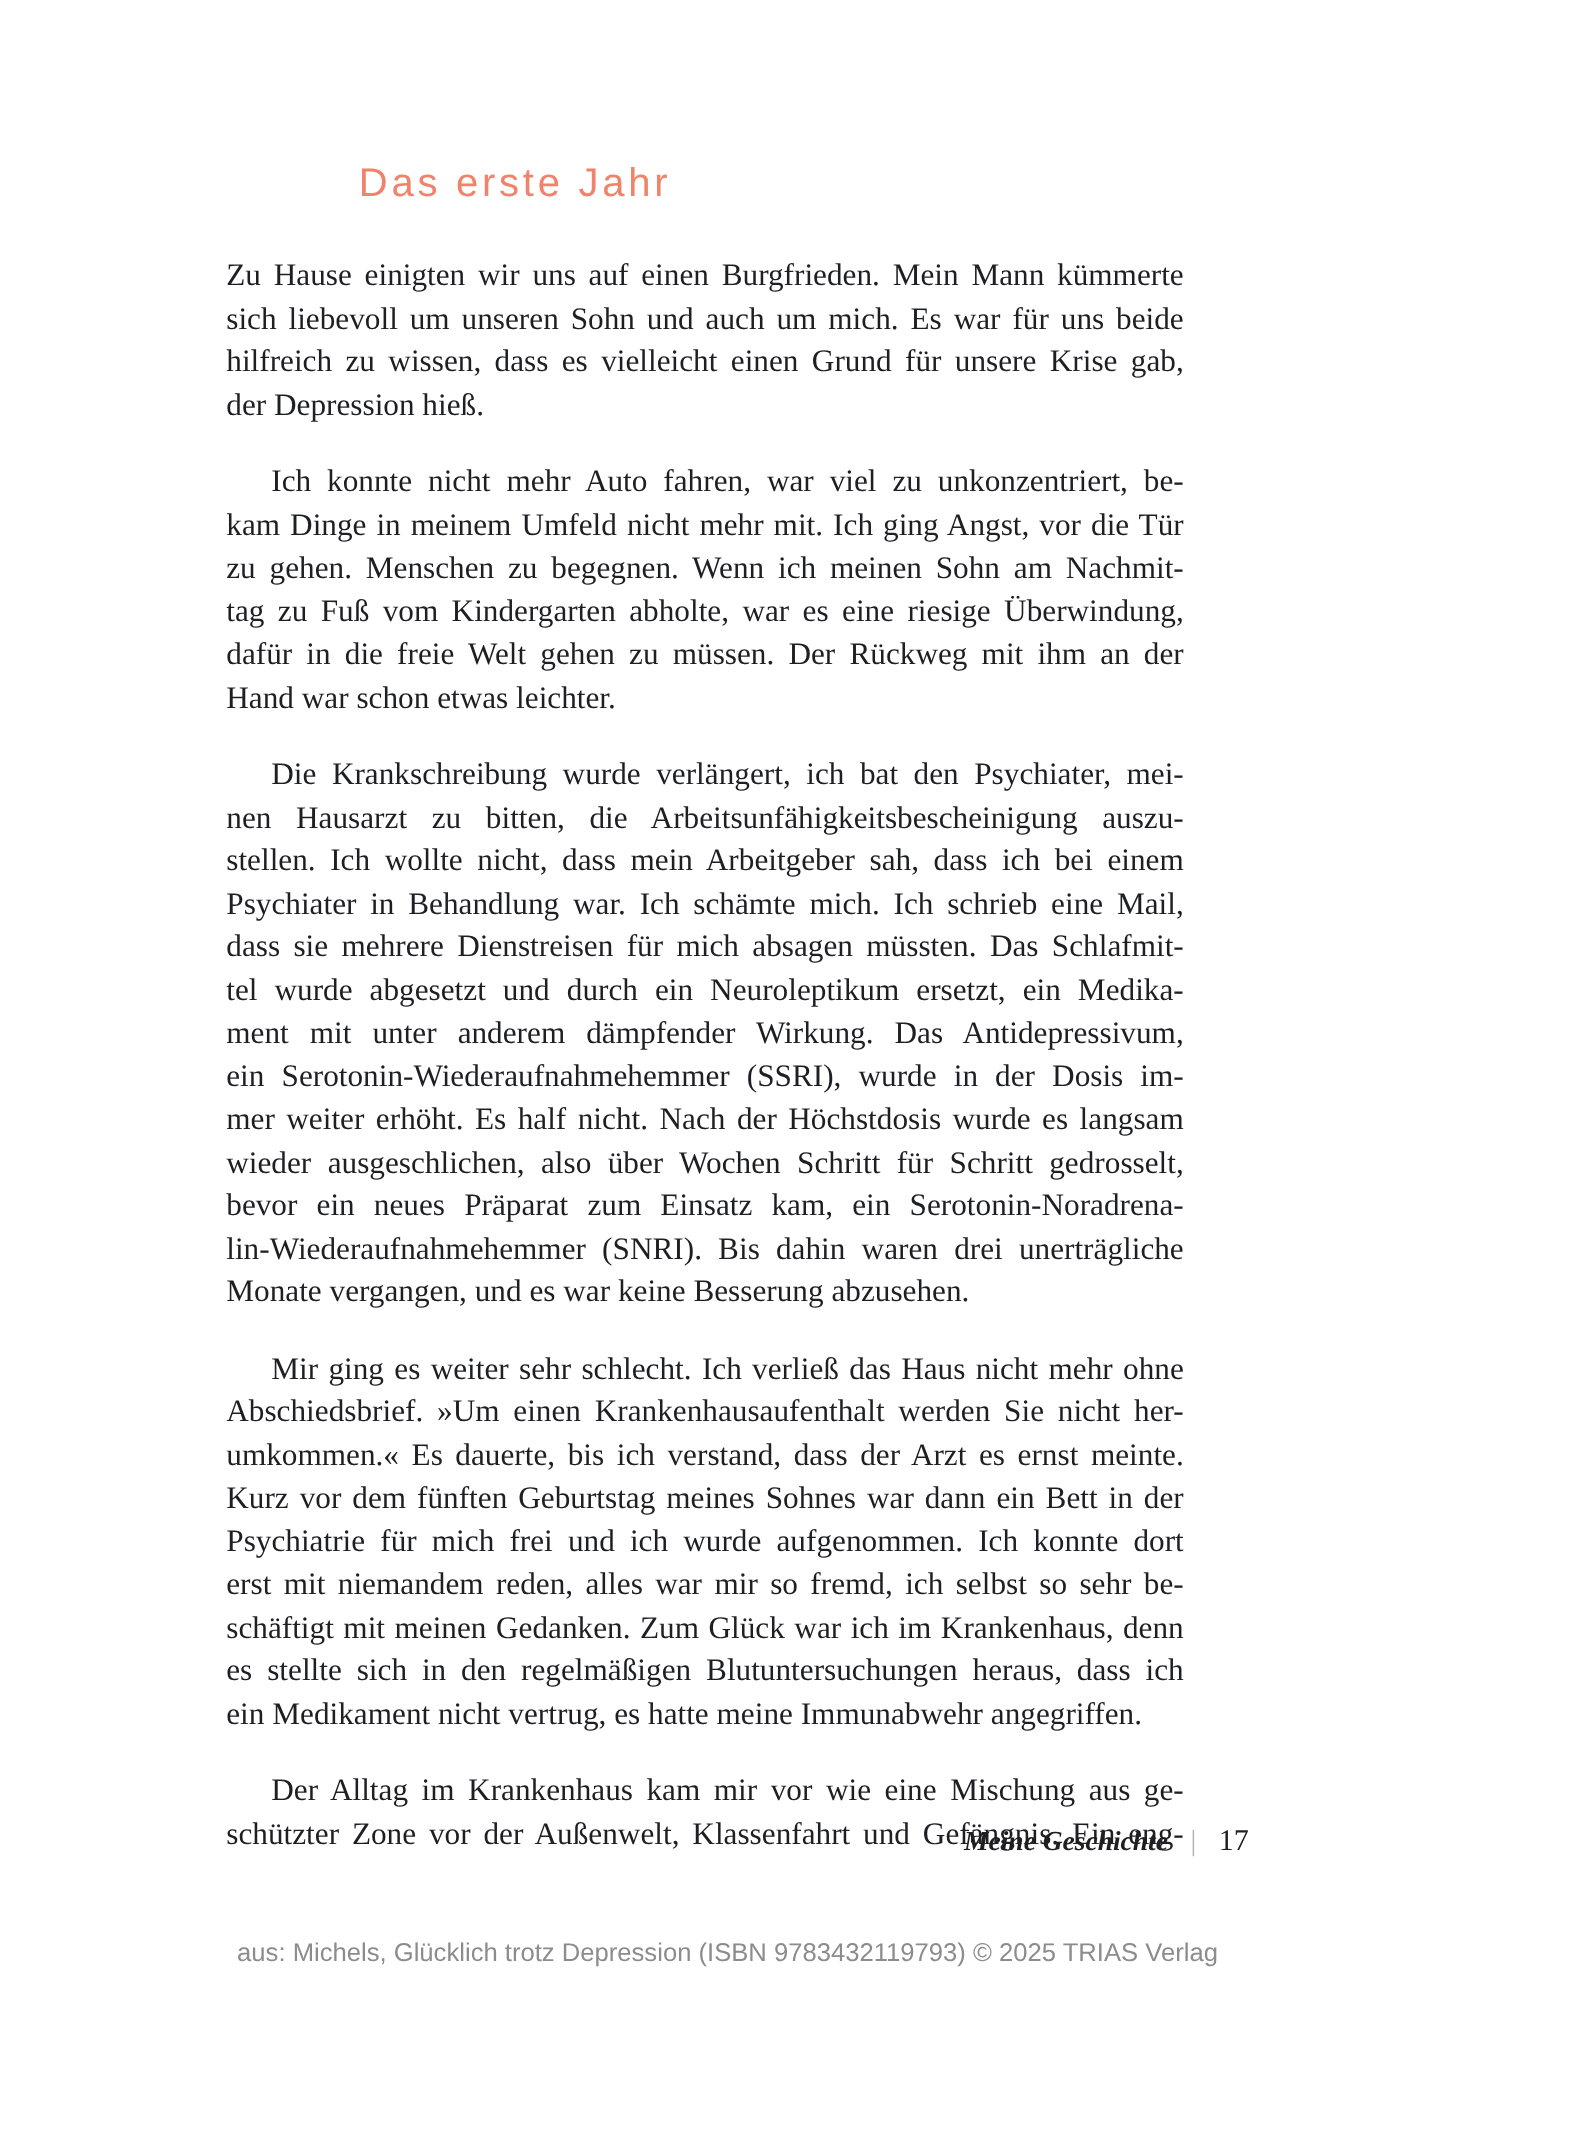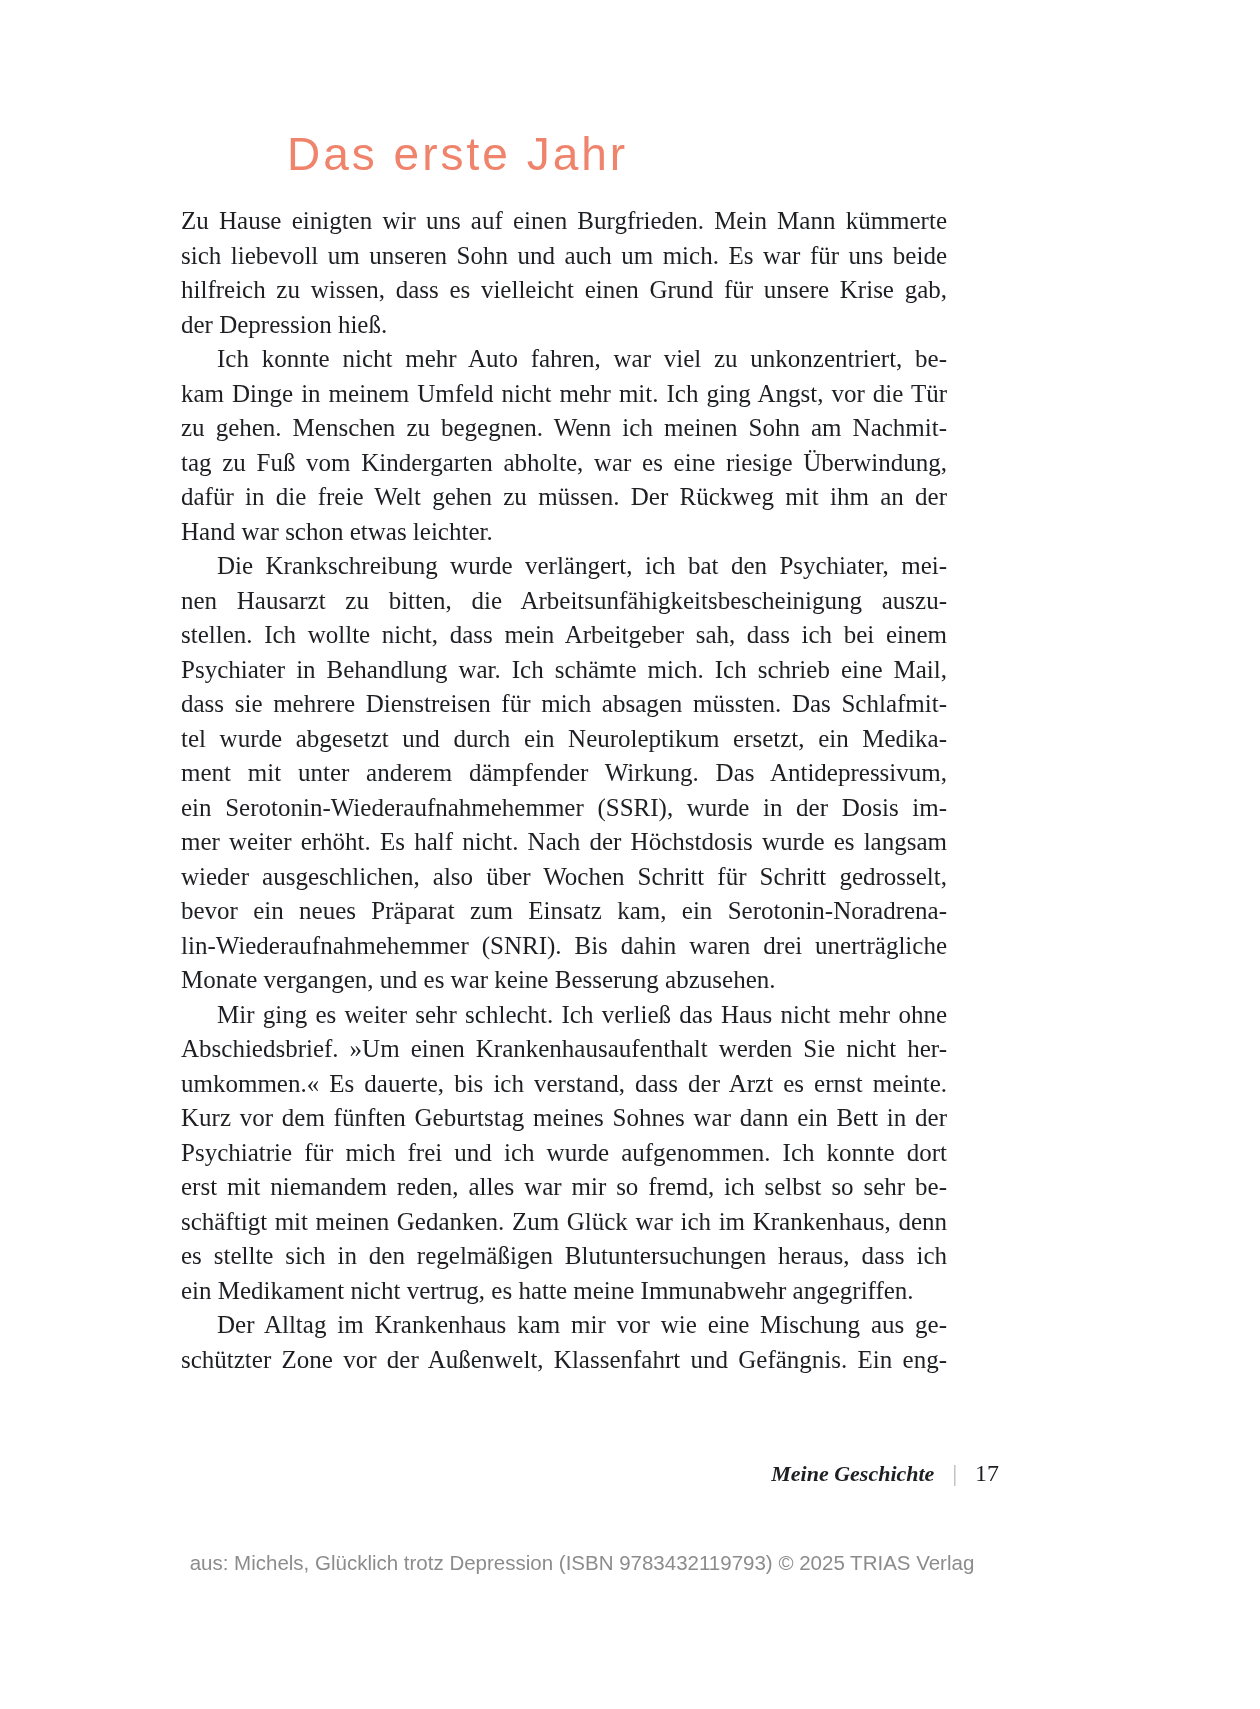--- a/index.html
+++ b/index.html
@@ -23,21 +23,21 @@
     top: 0;
     width: 766px;
     height: 100%;
   }
   .heading {
     position: absolute;
     left: 106px;
     top: 128px;
     font-family: "Liberation Sans", "DejaVu Sans", sans-serif;
     font-weight: 300;
-    font-size: 46px;
+    font-size: 32px;
     line-height: 1.15;
     letter-spacing: 3px;
     color: var(--heading-color, #f0836b);
     white-space: nowrap;
   }
   .body-text {
     position: absolute;
     left: 0;
     top: 204px;
     width: 766px;
@@ -46,21 +46,21 @@
   }
   .para { width: 766px; }
   .line {
     width: 766px;
     line-height: 34.5px;
     text-align: justify;
     text-align-last: justify;
     overflow: hidden;
   }
   .line.endpara { text-align-last: left; }
-  .line.indent { padding-left: 36px; }
+  .line.indent { padding-left: 36px; margin-top: 27px; }
   .footer {
     position: absolute;
     left: 0;
     top: 1460px;
     width: 818px;
     text-align: right;
     font-size: 23px;
     color: var(--body-color, #1e1f23);
     white-space: nowrap;
   }

